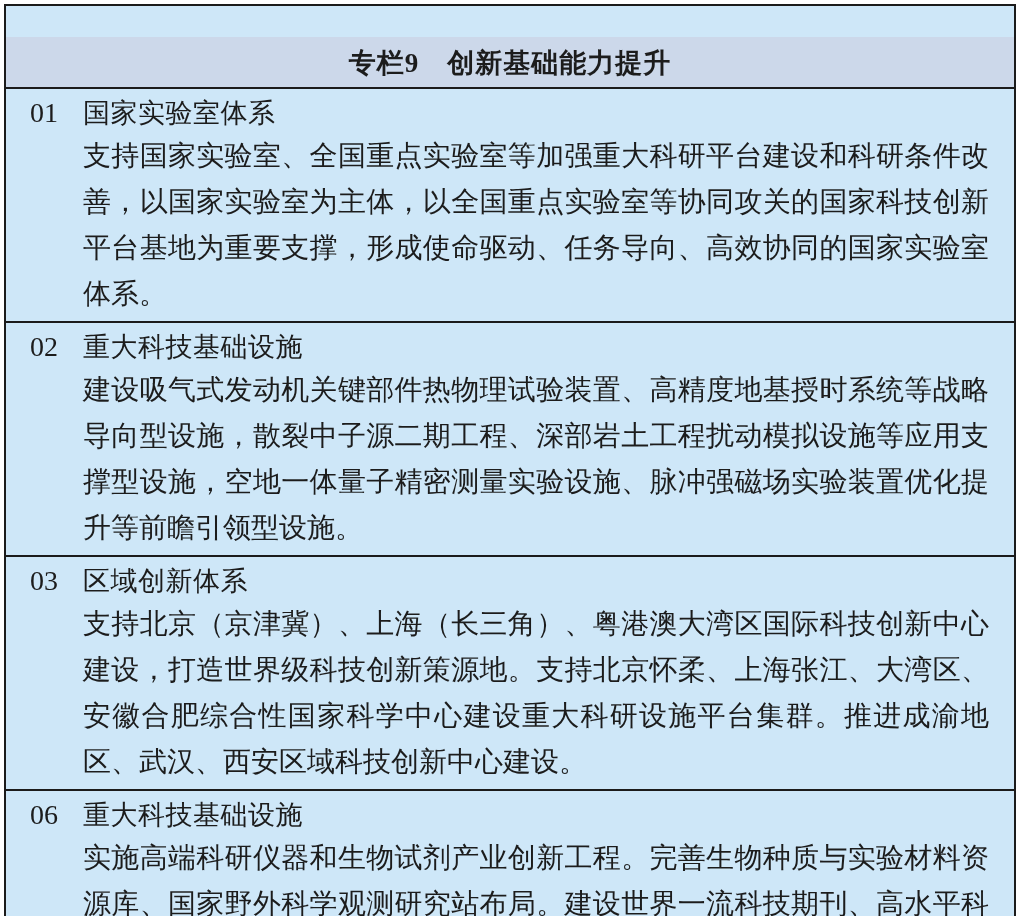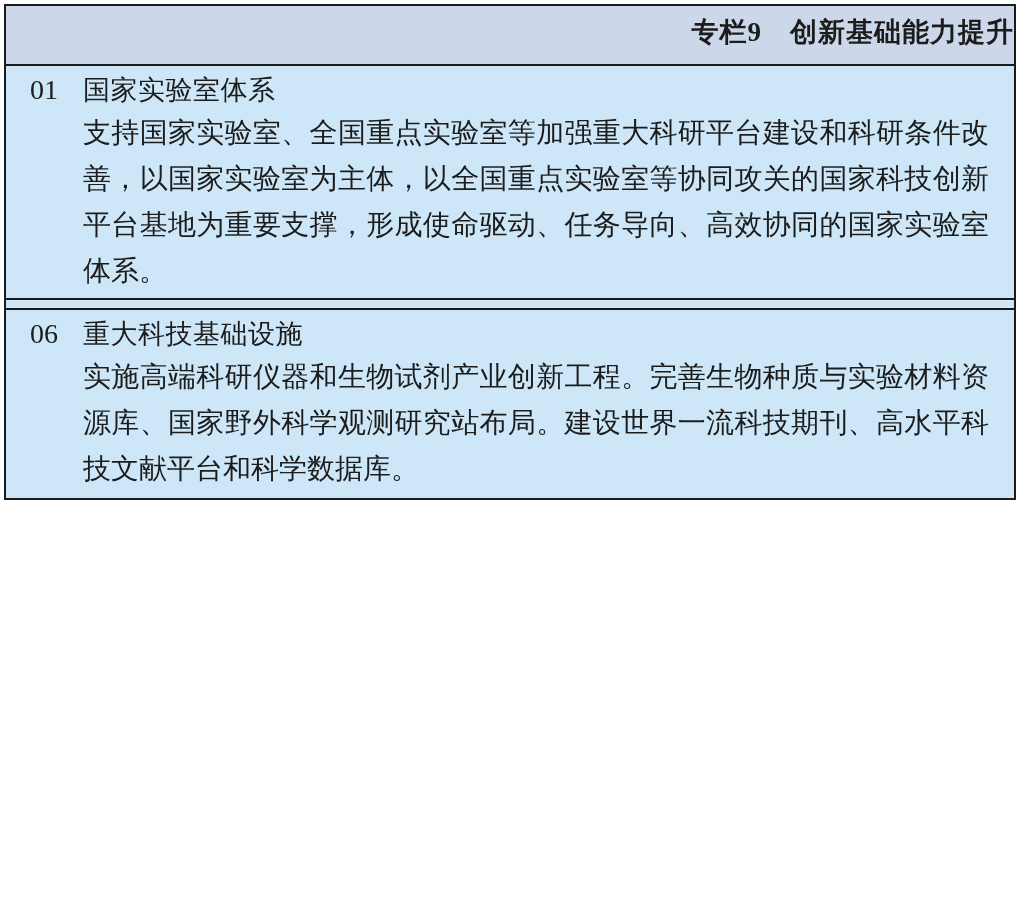--- a/index.html
+++ b/index.html
@@ -20,28 +20,29 @@
   }
   .panel {
     position: absolute;
     left: 4px;
     top: 4px;
     width: 1012px;
     border: 2px solid var(--border-color);
     background: var(--body-bg);
   }
   .panel-header {
-    height: 60px;
+    height: 52px;
     background: var(--header-bg);
     border-bottom: 2px solid var(--border-color);
-    text-align: right;
+    text-align: center;
     line-height: 52px;
     font-size: 27px;
     font-weight: bold;
     letter-spacing: 1px;
+    margin-top: 31px;
   }
   .section {
     background: var(--body-bg);
     padding: 4px 24px 4px 24px;
     border-bottom: 2px solid var(--border-color);
   }
   .section:last-child {
     border-bottom: none;
     padding-bottom: 6px;
   }
@@ -82,22 +83,34 @@
 
   <div class="section">
     <div class="section-title-row">
       <span class="sec-num">01</span>
       <span class="sec-title">国家实验室体系</span>
     </div>
     <p class="sec-body">支持国家实验室、全国重点实验室等加强重大科研平台建设和科研条件改善，以国家实验室为主体，以全国重点实验室等协同攻关的国家科技创新平台基地为重要支撑，形成使命驱动、任务导向、高效协同的国家实验室体系。</p>
   </div>
 
   <div class="section">
+    <div class="section-title-row">
+      <span class="sec-num">02</span>
+      <span class="sec-title">重大科技基础设施</span>
+    </div>
+    <p class="sec-body">建设吸气式发动机关键部件热物理试验装置、高精度地基授时系统等战略导向型设施，散裂中子源二期工程、深部岩土工程扰动模拟设施等应用支撑型设施，空地一体量子精密测量实验设施、脉冲强磁场实验装置优化提升等前瞻引领型设施。</p>
   </div>
 
+  <div class="section">
+    <div class="section-title-row">
+      <span class="sec-num">03</span>
+      <span class="sec-title">区域创新体系</span>
+    </div>
+    <p class="sec-body">支持北京（京津冀）、上海（长三角）、粤港澳大湾区国际科技创新中心建设，打造世界级科技创新策源地。支持北京怀柔、上海张江、大湾区、安徽合肥综合性国家科学中心建设重大科研设施平台集群。推进成渝地区、武汉、西安区域科技创新中心建设。</p>
+  </div>
 
   <div class="section">
     <div class="section-title-row">
       <span class="sec-num">06</span>
       <span class="sec-title">重大科技基础设施</span>
     </div>
     <p class="sec-body">实施高端科研仪器和生物试剂产业创新工程。完善生物种质与实验材料资源库、国家野外科学观测研究站布局。建设世界一流科技期刊、高水平科技文献平台和科学数据库。</p>
   </div>
 
 </div>

